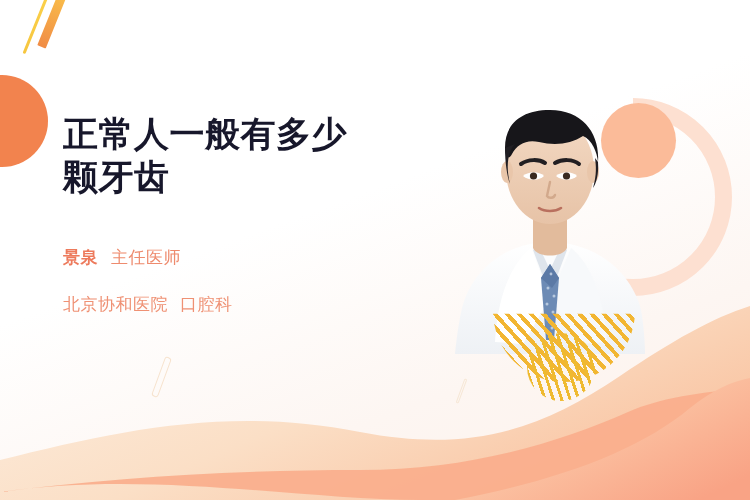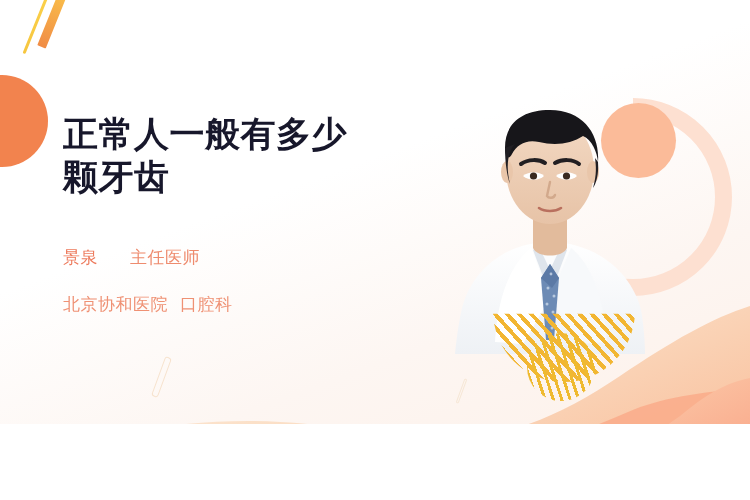--- a/index.html
+++ b/index.html
@@ -4,21 +4,21 @@
 <style>
   * { margin:0; padding:0; box-sizing:border-box; }
   html,body { width:750px; height:500px; overflow:hidden; }
   body {
     font-family:"Liberation Sans","DejaVu Sans",sans-serif;
     background:#ffffff;
   }
 
   #card {
     position:relative;
-    width:750px; height:424px;
+    width:750px; height:500px;
     overflow:hidden;
     background:linear-gradient(160deg,#ffffff 0%,#ffffff 42%,#fdf6f2 72%,#fdf1ea 100%);
   }
 
   
   .bg-svg { position:absolute; inset:0; width:750px; height:500px; display:block; }
 
   
   .circle-left {
     position:absolute;
@@ -130,23 +130,23 @@
     white-space:pre-line;
   }
   .byline {
     margin-top:47px;
     font-size:17px;
     color:#EE8B6E;
     letter-spacing:0.5px;
     white-space:nowrap;
   }
   .byline .doc-name {
-    font-weight:400;
+    font-weight:700;
     color:#ED7A5C;
-    margin-right:32px;
+    margin-right:13px;
   }
   .affil {
     margin-top:24px;
     font-size:17px;
     color:#EF9174;
     letter-spacing:0.5px;
     white-space:nowrap;
   }
   .affil .dept { margin-left:12px; }
 </style>

